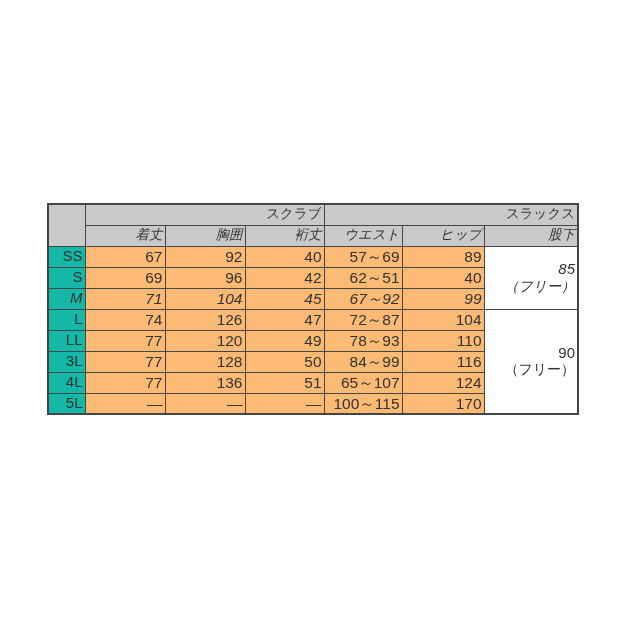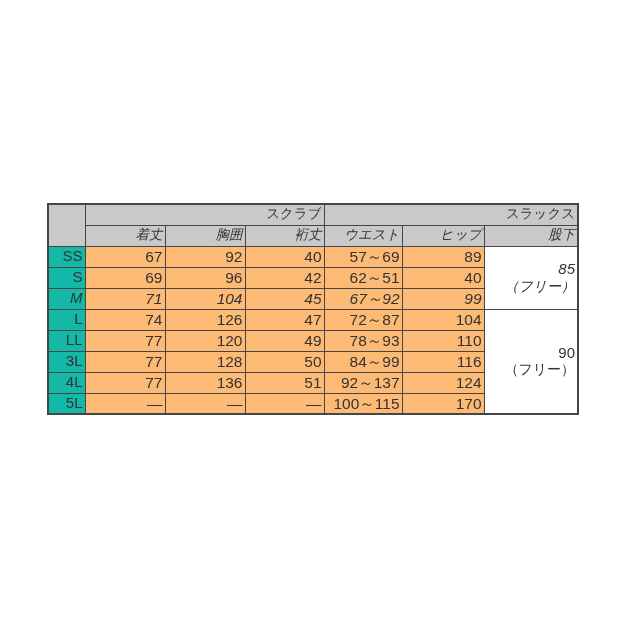--- a/index.html
+++ b/index.html
@@ -134,21 +134,21 @@
         <td class="val">128</td>
         <td class="val">50</td>
         <td class="val bl2">84～99</td>
         <td class="val">116</td>
       </tr>
       <tr>
         <td class="size-col">4L</td>
         <td class="val bl2">77</td>
         <td class="val">136</td>
         <td class="val">51</td>
-        <td class="val bl2">92～137</td>
+        <td class="val bl2">65～107</td>
         <td class="val">124</td>
       </tr>
       <tr>
         <td class="size-col">5L</td>
         <td class="val bl2">—</td>
         <td class="val">—</td>
         <td class="val">—</td>
         <td class="val bl2">100～115</td>
         <td class="val">170</td>
       </tr>

